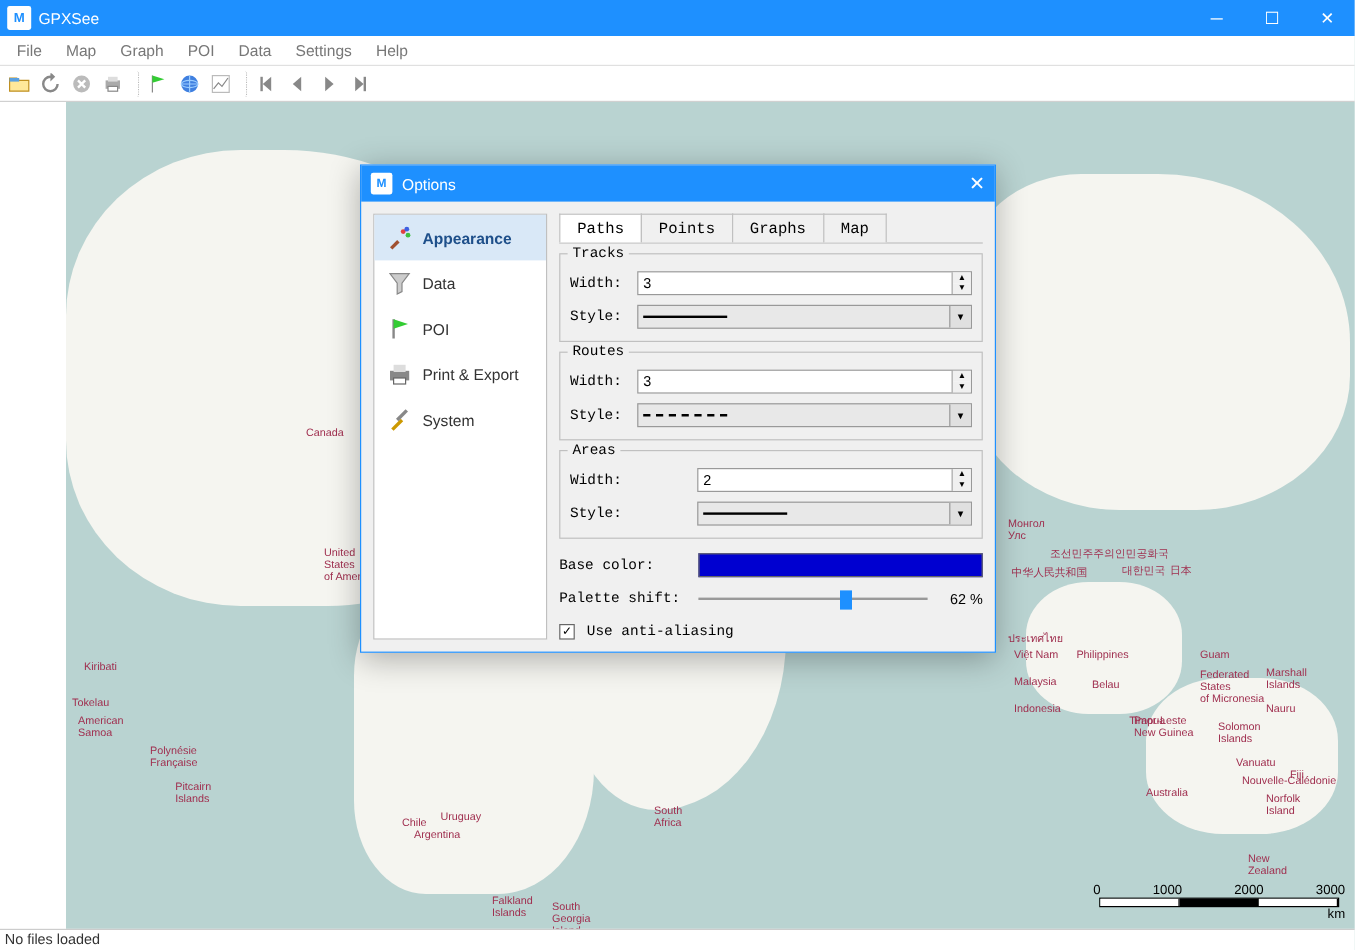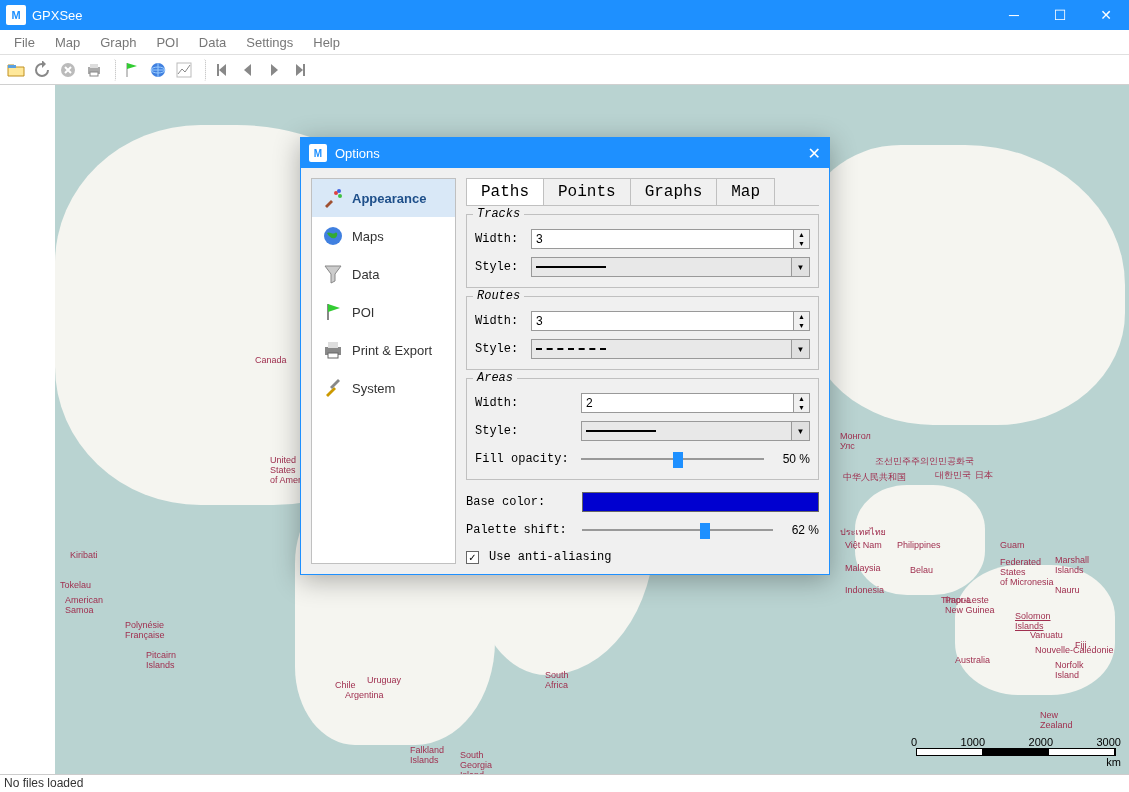--- a/index.html
+++ b/index.html
@@ -41,24 +41,24 @@
 .dlg-title .spacer{flex:1;}
 .dlg-close{font-size:16px;cursor:pointer;}
 .dlg-body { padding:10px; display:flex; gap:10px;}
 .dlg-nav { width:145px; border:1px solid #c0c0c0; background:#fff;}
 .nav-item{display:flex;align-items:center;gap:8px;padding:8px 10px;font-size:13px;color:#333;}
 .nav-item.active{background:#d9e8f7;color:#1e4f8a;font-weight:600;}
 .nav-icon{width:22px;height:22px;display:inline-block;}
 
 .dlg-content { flex:1; font-family:"Courier New",monospace; font-size:12px; color:#000;}
 .tabs{display:flex;border-bottom:1px solid #c0c0c0;}
-.tab{padding:4px 14px;border:1px solid #c0c0c0;border-bottom:none;background:#f0f0f0;margin-right:-1px;font-family:"Courier New",monospace;font-size:16px;}
+.tab{padding:4px 14px;border:1px solid #c0c0c0;border-bottom:none;background:#f0f0f0;margin-right:-1px;font-family:"Courier New",monospace;font-size:13px;}
 .tab.active{background:#fff;}
 .fieldset{border:1px solid #c0c0c0;margin-top:8px;padding:6px 8px 10px;position:relative;}
-.fieldset .legend{position:absolute;top:-8px;left:6px;background:#f0f0f0;padding:0 4px;font-size:12px;font-family:"Courier New",monospace;font-style:italic;}
+.fieldset .legend{position:absolute;top:-8px;left:6px;background:#f0f0f0;padding:0 4px;font-size:12px;font-family:"Courier New",monospace;}
 .row{display:flex;align-items:center;margin-top:8px;gap:6px;}
 .row label{font-family:"Courier New",monospace;font-size:12px;}
 .spin,.combo{flex:1;height:20px;border:1px solid #999;background:#fff;display:flex;align-items:center;padding:0 4px;font-family:"Courier New",monospace;font-size:12px;position:relative;}
 .combo{background:#e8e8e8;}
 .spin .updn{position:absolute;right:0;top:0;bottom:0;width:16px;display:flex;flex-direction:column;border-left:1px solid #999;}
 .spin .updn div{flex:1;display:flex;align-items:center;justify-content:center;font-size:7px;background:#f0f0f0;}
 .combo .dd{position:absolute;right:0;top:0;bottom:0;width:18px;display:flex;align-items:center;justify-content:center;border-left:1px solid #999;background:#e0e0e0;font-size:8px;}
 .line-solid{width:70px;height:2px;background:#000;}
 .line-dash{width:70px;height:0;border-top:2px dashed #000;}
 .slider-wrap{flex:1;height:20px;position:relative;}
@@ -213,21 +213,21 @@
   <div class="mlabel" style="left:850px;top:510px;margin-left:36px;">Timor-Leste</div>
   <div class="mlabel" style="left:945px;top:455px;">Guam</div>
   <div class="mlabel" style="left:945px;top:472px;white-space:pre;">Federated
 States
 of Micronesia</div>
   <div class="mlabel" style="left:1000px;top:470px;white-space:pre;">Marshall
 Islands</div>
   <div class="mlabel" style="left:1000px;top:500px;">Nauru</div>
   <div class="mlabel" style="left:890px;top:510px;white-space:pre;">Papua
 New Guinea</div>
-  <div class="mlabel" style="left:960px;top:526px;white-space:pre;text-decoration:underline;">Solomon
+  <div class="mlabel" style="left:960px;top:515px;white-space:pre;">Solomon
 Islands</div>
   <div class="mlabel" style="left:975px;top:545px;">Vanuatu</div>
   <div class="mlabel" style="left:980px;top:560px;">Nouvelle-Calédonie</div>
   <div class="mlabel" style="left:1020px;top:555px;">Fiji</div>
   <div class="mlabel" style="left:900px;top:570px;">Australia</div>
   <div class="mlabel" style="left:1000px;top:575px;white-space:pre;">Norfolk
 Island</div>
   <div class="mlabel" style="left:985px;top:625px;white-space:pre;">New
 Zealand</div>
 
@@ -262,27 +262,20 @@
         <span class="nav-icon"><svg width="22" height="22">
               <path d="M3 19l6-6 2 2-6 6z" fill="#a05030"></path>
               <circle cx="14" cy="6" r="2" fill="#e04040"></circle>
               <circle cx="18" cy="9" r="2" fill="#40c040"></circle>
               <circle cx="17" cy="4" r="2" fill="#4060e0"></circle>
             </svg></span>
         <span>Appearance</span>
       </div>
       <div class="nav-item">
         <span class="nav-icon"><svg width="22" height="22">
-              <circle cx="11" cy="11" r="9" fill="#4080e0"></circle>
-              <path d="M5 8c3-2 5 2 8 0s3 4 0 5-6-1-8-5" fill="#3a3"></path>
-            </svg></span>
-        <span>Maps</span>
-      </div>
-      <div class="nav-item">
-        <span class="nav-icon"><svg width="22" height="22">
               <path d="M3 3h16l-6 8v7l-4 2v-9z" fill="#ccc" stroke="#888"></path>
             </svg></span>
         <span>Data</span>
       </div>
       <div class="nav-item">
         <span class="nav-icon"><svg width="22" height="22">
               <path d="M6 3v16" stroke="#888" stroke-width="2"></path>
               <path d="M6 3l12 4-12 4z" fill="#3c3"></path>
             </svg></span>
         <span>POI</span>
@@ -366,28 +359,20 @@
               </div>
           </div>
         </div>
         <div class="row">
           <label style="width:100px">Style:</label>
           <div class="combo">
             <div class="line-solid"></div>
               <div class="dd">▼</div>
           </div>
         </div>
-        <div class="row">
-          <label style="width:100px">Fill opacity:</label>
-          <div class="slider-wrap">
-            <div class="slider-track"></div>
-              <div class="slider-thumb" style="left:50%;"></div>
-          </div>
-          <span style="width:40px;text-align:right">50 %</span>
-        </div>
       </div>
 
       <div class="row" style="margin-top:12px">
         <label style="width:110px">Base color:</label>
         <div class="colorbox"></div>
       </div>
       <div class="row">
         <label style="width:110px">Palette shift:</label>
         <div class="slider-wrap">
           <div class="slider-track"></div>

